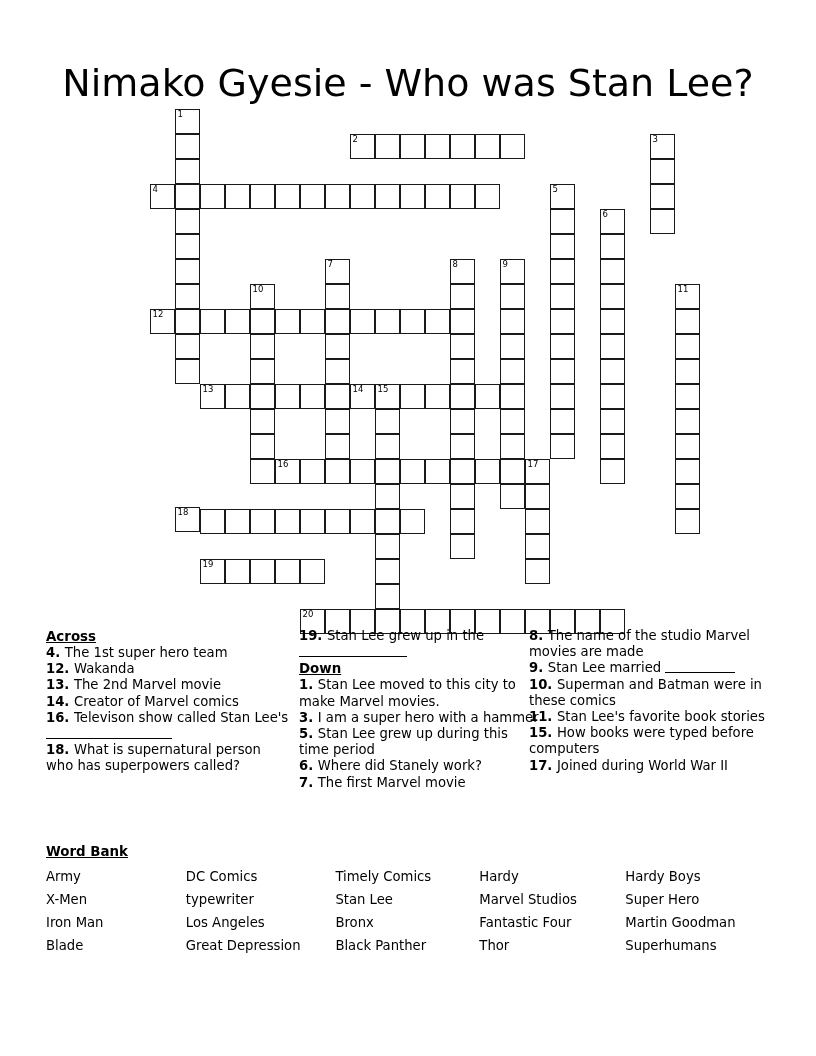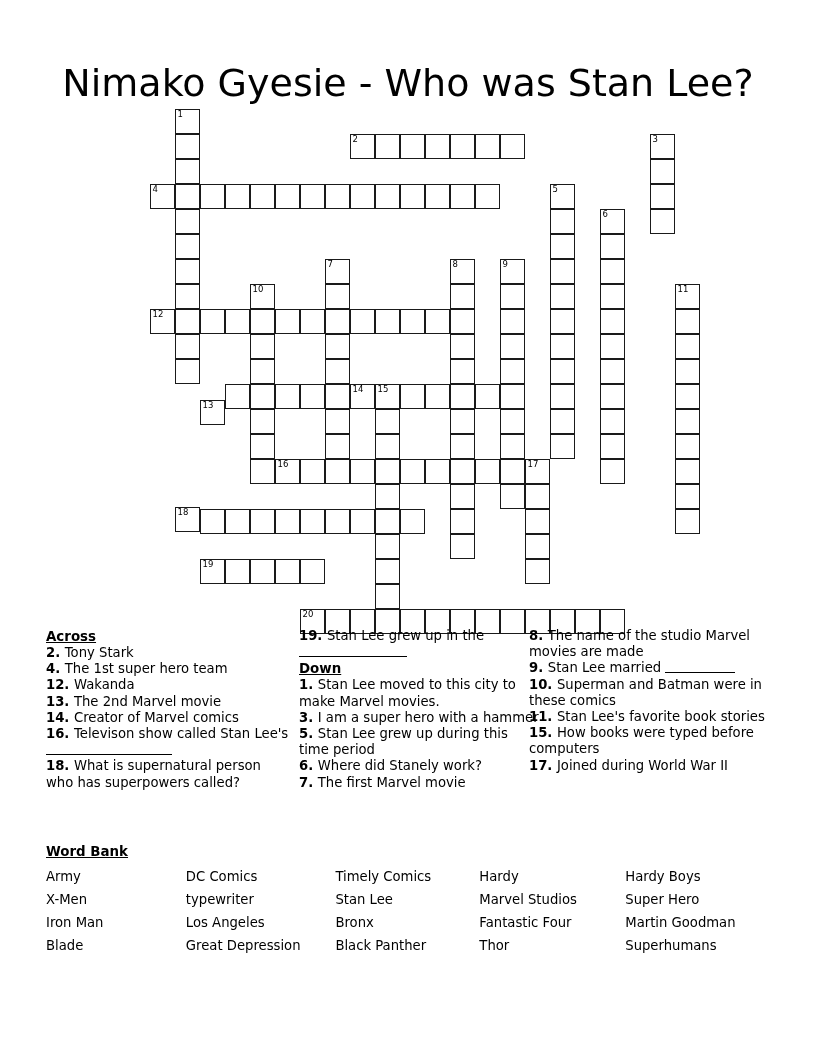--- a/index.html
+++ b/index.html
@@ -238,21 +238,21 @@
     <div class="cell" style="left: 600px; top: 334px;"></div>
     <div class="cell" style="left: 675px; top: 334px;"></div>
     <div class="cell" style="left: 175px; top: 359px;"></div>
     <div class="cell" style="left: 250px; top: 359px;"></div>
     <div class="cell" style="left: 325px; top: 359px;"></div>
     <div class="cell" style="left: 450px; top: 359px;"></div>
     <div class="cell" style="left: 500px; top: 359px;"></div>
     <div class="cell" style="left: 550px; top: 359px;"></div>
     <div class="cell" style="left: 600px; top: 359px;"></div>
     <div class="cell" style="left: 675px; top: 359px;"></div>
-    <div class="cell" style="left: 200px; top: 400px;">
+    <div class="cell" style="left: 200px; top: 384px;">
       <span class="num">13</span>
     </div>
     <div class="cell" style="left: 225px; top: 384px;"></div>
     <div class="cell" style="left: 250px; top: 384px;"></div>
     <div class="cell" style="left: 275px; top: 384px;"></div>
     <div class="cell" style="left: 300px; top: 384px;"></div>
     <div class="cell" style="left: 325px; top: 384px;"></div>
     <div class="cell" style="left: 350px; top: 384px;">
       <span class="num">14</span>
     </div>
@@ -347,21 +347,20 @@
     <div class="cell" style="left: 500px; top: 609px;"></div>
     <div class="cell" style="left: 525px; top: 609px;"></div>
     <div class="cell" style="left: 550px; top: 609px;"></div>
     <div class="cell" style="left: 575px; top: 609px;"></div>
     <div class="cell" style="left: 600px; top: 609px;"></div>
   </div>
 
 <div id="clues">
   <div class="clue-col" id="clue-col-1">
       <span class="section-head">Across</span>
-      <div class="clue"><span class="cnum">2. </span><span>Tony Stark</span></div>
       <div class="clue"><span class="cnum">4. </span><span>The 1st super hero team</span></div>
       <div class="clue"><span class="cnum">12. </span><span>Wakanda</span></div>
       <div class="clue"><span class="cnum">13. </span><span>The 2nd Marvel movie</span></div>
       <div class="clue"><span class="cnum">14. </span><span>Creator of Marvel comics</span></div>
       <div class="clue"><span class="cnum">16. </span><span>Televison show called Stan Lee's</span> <span class="blank-line bl-long"></span></div>
       <div class="clue"><span class="cnum">18. </span><span>What is supernatural person who has superpowers called?</span></div>
     </div>
   <div class="clue-col" id="clue-col-2">
       <div class="clue"><span class="cnum">19. </span><span>Stan Lee grew up in the</span> <span class="blank-line bl-med"></span></div>
       <span class="section-head">Down</span>

